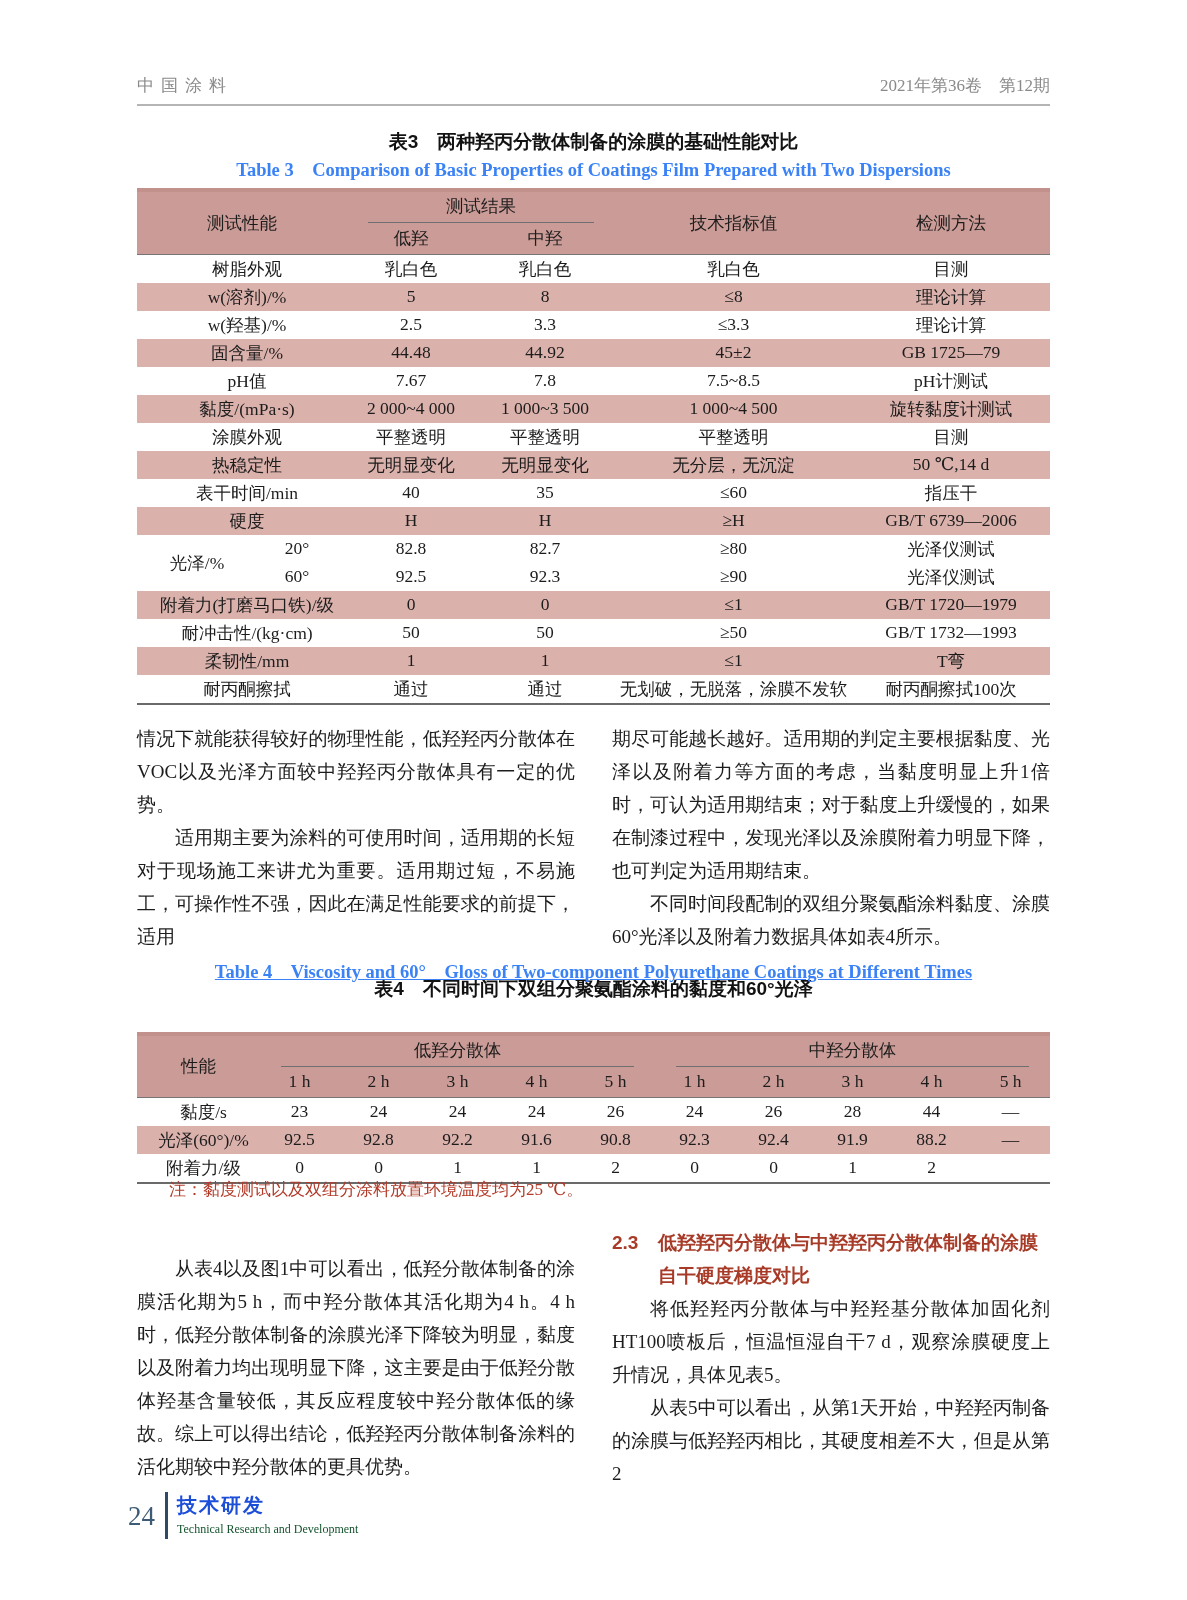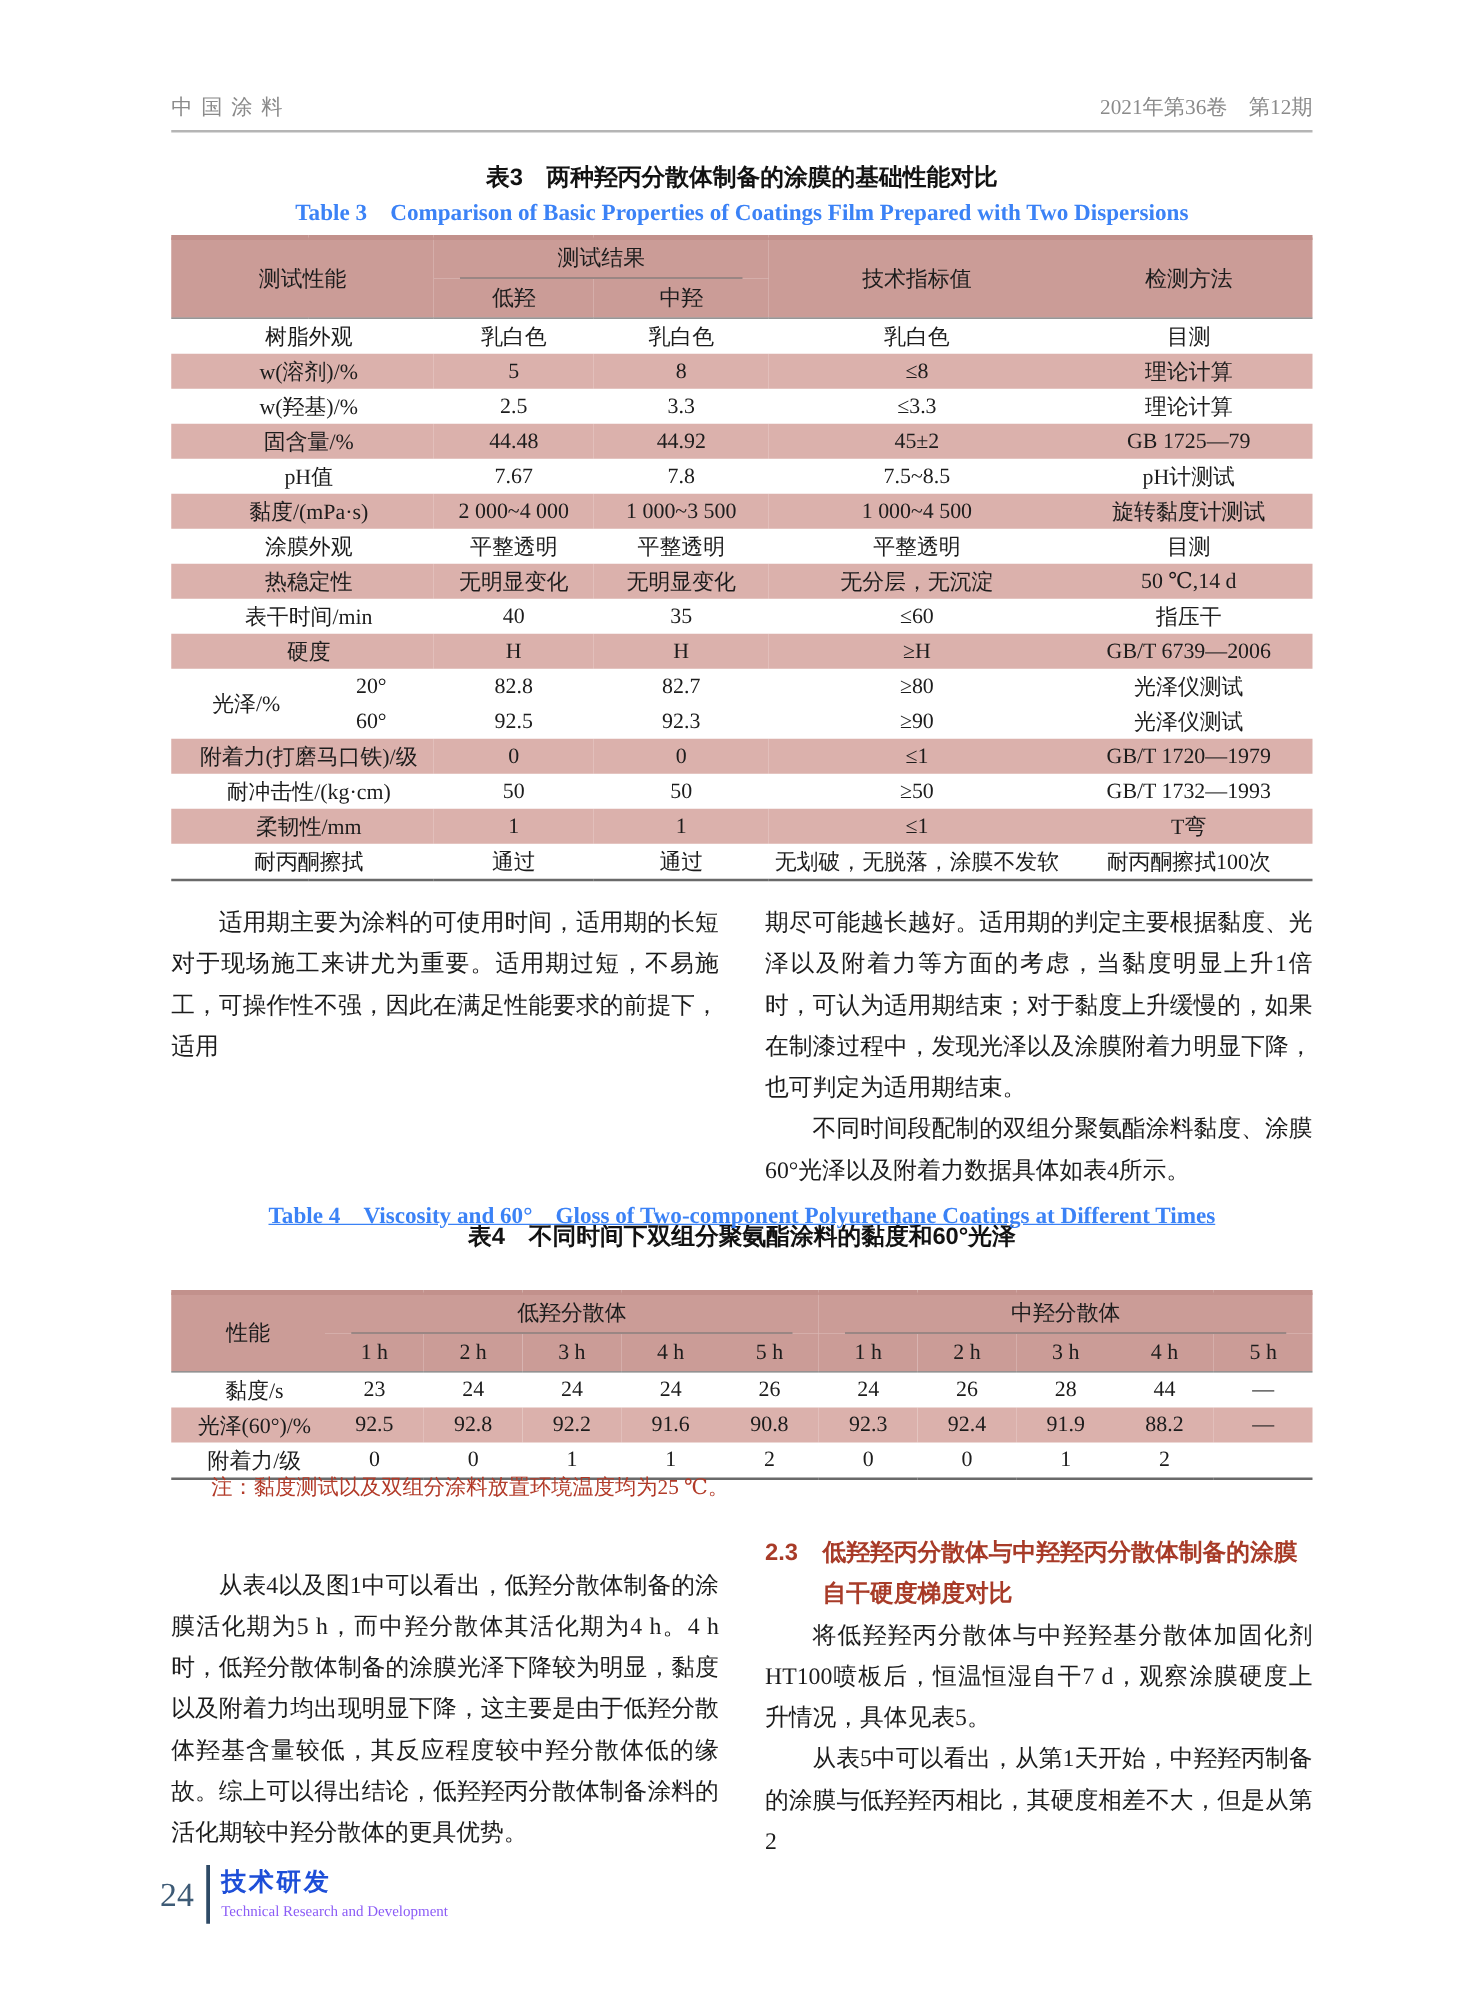--- a/index.html
+++ b/index.html
@@ -83,21 +83,21 @@
   .page-num {
     font-size:27px; color:#3e5b76; margin:9px 10px 0 0;
     font-family:"Liberation Serif","DejaVu Serif",serif;
   }
   .footer-bar { width:3px; height:47px; background:#2e4a66; margin-right:9px; flex:none; }
   .footer-cn {
     font-size:20px; font-weight:bold; color:#1d4ed8; letter-spacing:2px;
     font-family:"Liberation Sans","DejaVu Sans",sans-serif;
   }
   .footer-en {
-    font-size:12px; color:#8b5cf6; margin-top:3px;
+    font-size:12px; color:#14532d; margin-top:3px;
     font-family:"Liberation Serif","DejaVu Serif",serif;
   }
 </style>
 </head>
 <body>
 
 <div class="page">
 
   <div class="pagehead">
     <span class="head-left">中国涂料</span>
@@ -242,20 +242,21 @@
         <td>通过</td>
         <td>通过</td>
         <td>无划破，无脱落，涂膜不发软</td>
         <td>耐丙酮擦拭100次</td>
       </tr>
     </tbody>
   </table>
 
   <div class="twocol" style="top:722px;">
     <div class="col">
+      <p class="para">情况下就能获得较好的物理性能，低羟羟丙分散体在VOC以及光泽方面较中羟羟丙分散体具有一定的优势。</p>
       <p class="para indent">适用期主要为涂料的可使用时间，适用期的长短对于现场施工来讲尤为重要。适用期过短，不易施工，可操作性不强，因此在满足性能要求的前提下，适用</p>
     </div>
     <div class="col">
       <p class="para">期尽可能越长越好。适用期的判定主要根据黏度、光泽以及附着力等方面的考虑，当黏度明显上升1倍时，可认为适用期结束；对于黏度上升缓慢的，如果在制漆过程中，发现光泽以及涂膜附着力明显下降，也可判定为适用期结束。</p>
       <p class="para indent">不同时间段配制的双组分聚氨酯涂料黏度、涂膜60°光泽以及附着力数据具体如表4所示。</p>
     </div>
   </div>
 
   <div class="tbl-title-cn" style="top:976px;">表4　不同时间下双组分聚氨酯涂料的黏度和60°光泽</div>
   <div class="tbl-title-en" style="top:959px;text-decoration:underline;">Table 4　Viscosity and 60°　Gloss of Two-component Polyurethane Coatings at Different Times</div>

